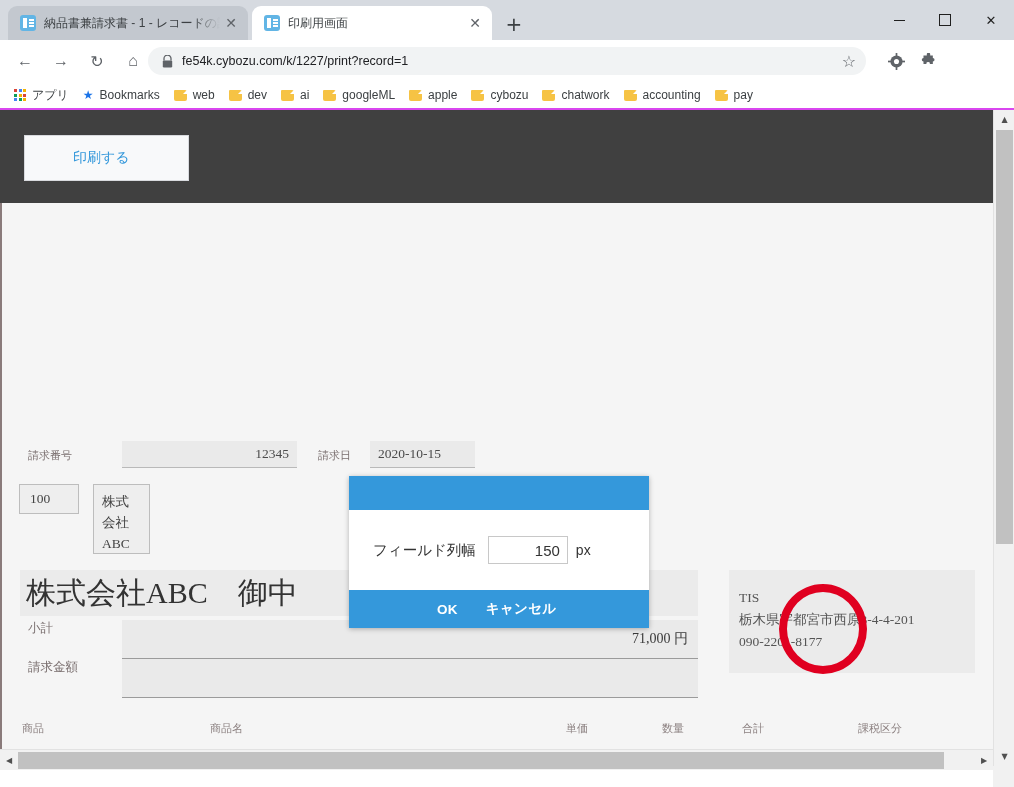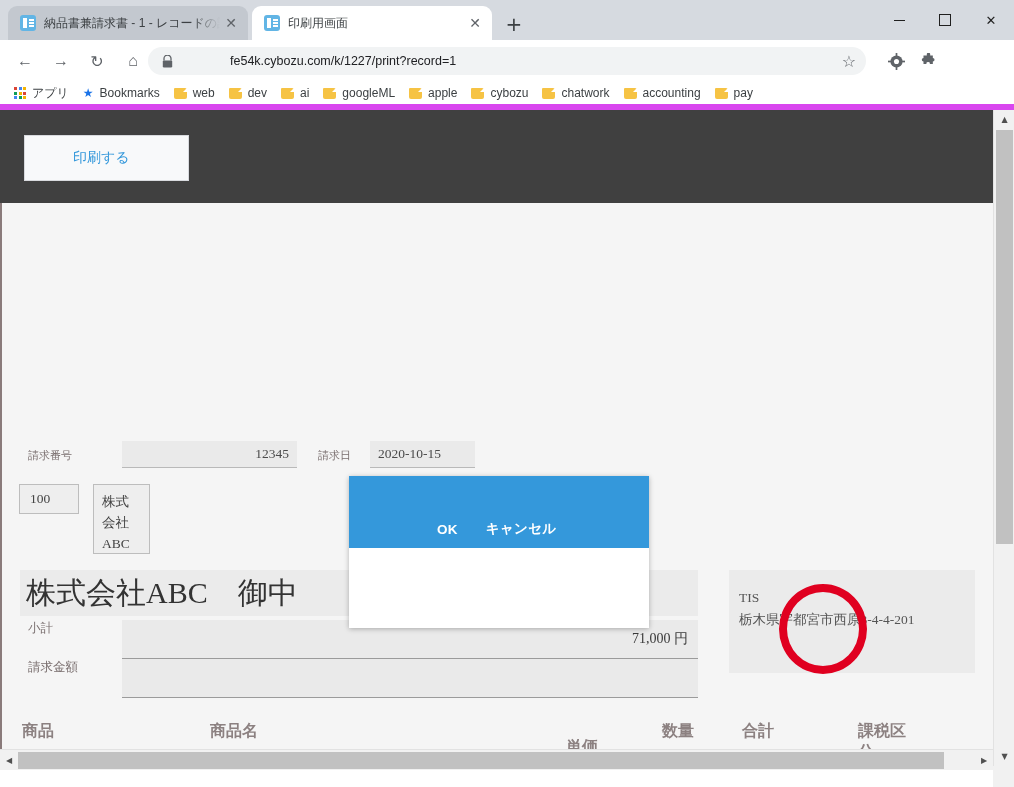--- a/index.html
+++ b/index.html
@@ -101,21 +101,21 @@
     width: 30px; height: 30px; margin-left: 6px;
     display: flex; align-items: center; justify-content: center;
     color: #5f6368;
   }
   .navbtn.first { margin-left: 10px; }
   .omnibox {
     position: absolute; left: 148px; top: 7px;
     width: 718px; height: 28px;
     background: #f1f3f4;
     border-radius: 14px;
-    display: flex; align-items: center; gap: 48px;
+    display: flex; align-items: center;
   }
   .lock { margin-left: 14px; margin-right: 9px; display:flex; }
   .url {
     font-size: 12.5px; color: #202124;
     white-space: nowrap;
   }
   .star {
     position: absolute; left: 838px; top: 10px;
     width: 22px; height: 22px;
     display:flex; align-items:center; justify-content:center;
@@ -140,21 +140,21 @@
     justify-content: center; gap: 3px;
   }
   .kebab i { width: 3px; height: 3px; border-radius: 50%; background: #5f6368; display:block; }
 
   
   .bookmarks {
     position: absolute; left: 0; top: 82px;
     width: 1014px; height: 28px;
     background: #ffffff;
     display: flex; align-items: center;
-    border-bottom: 6px solid #d946ef;
+    border-bottom: 2px solid #d946ef;
     box-sizing: border-box;
   }
   .bm {
     display: flex; align-items: center;
     height: 22px; padding: 0 7px;
     font-size: 12px; color: #3c4043;
     white-space: nowrap;
   }
   .bm.first { margin-left: 7px; }
   .grid-icon {
@@ -315,32 +315,31 @@
   }
 
   
   .tbl {
     position: absolute; left: 18px; top: 518px;
     width: 891px;
     font-family: "Liberation Serif", serif;
   }
   .tbl-head {
     display: flex; height: 32px; align-items: flex-start;
-    font-size: 16px; color: #8c8181;
+    font-size: 11px; color: #8c8181;
     border-bottom: 3px solid #22c55e;
-    font-weight: bold;
   }
   .tbl-row {
     display: flex; height: 41px; align-items: center;
     font-size: 14px; color: #3f3f3f;
     border-bottom: 1px dotted #9a9a9a;
   }
   .c-id    { width: 190px; box-sizing:border-box; padding-left:2px; }
   .c-name  { width: 330px; box-sizing:border-box; }
-  .c-price { width: 110px; box-sizing:border-box; text-align:right;margin-top:16px; }
+  .c-price { width: 110px; box-sizing:border-box; text-align:right; }
   .c-qty   { width: 80px;  box-sizing:border-box; text-align:right; }
   .c-total { width: 110px; box-sizing:border-box; text-align:right; }
   .c-tax   { width: 71px;  box-sizing:border-box; padding-left:18px; }
   .tbl-head .c-name { padding-left: 0; }
   .tbl-head .c-id { padding-left: 2px; }
   .tbl-head .c-price { text-align: left; padding-left: 26px; }
   .tbl-head .c-qty { text-align: left; padding-left: 12px; }
   .tbl-head .c-total { text-align: left; padding-left: 12px; }
   .tbl-head .c-tax { padding-left: 18px; }
   .rid { color: #6f86ba; }
@@ -581,20 +580,21 @@
           <div class="sumval small">71,000 円</div>
         </div>
         <div class="sumrow r2">
           <div class="sumlabel">請求金額</div>
           <div class="sumval big"></div>
         </div>
 
         <div class="addrbox">
           <div>TIS</div>
           <div>栃木県宇都宮市西原3-4-4-201</div>
+          <div>090-2201-8177</div>
         </div>
         <div class="redcircle"></div>
 
         <div class="tbl">
           <div class="tbl-head">
             <div class="c-id">商品</div>
             <div class="c-name">商品名</div>
             <div class="c-price">単価</div>
             <div class="c-qty">数量</div>
             <div class="c-total">合計</div>
@@ -616,20 +616,25 @@
 
       <div class="hscroll">
         <div class="harrow left">◀</div>
         <div class="hthumb"></div>
         <div class="harrow right">▶</div>
       </div>
     </div>
 
     <div class="modal">
       <div class="modal-header"></div>
+      <div class="modal-body">
+        <span class="modal-label">フィールド列幅</span>
+        <span class="modal-input">150</span>
+        <span class="modal-unit">px</span>
+      </div>
       <div class="modal-footer">
         <span class="modal-btn">OK</span>
         <span class="modal-btn">キャンセル</span>
       </div>
     </div>
   </div>
 
   <div class="vscroll">
     <div class="varrow up">▲</div>
     <div class="vthumb"></div>

